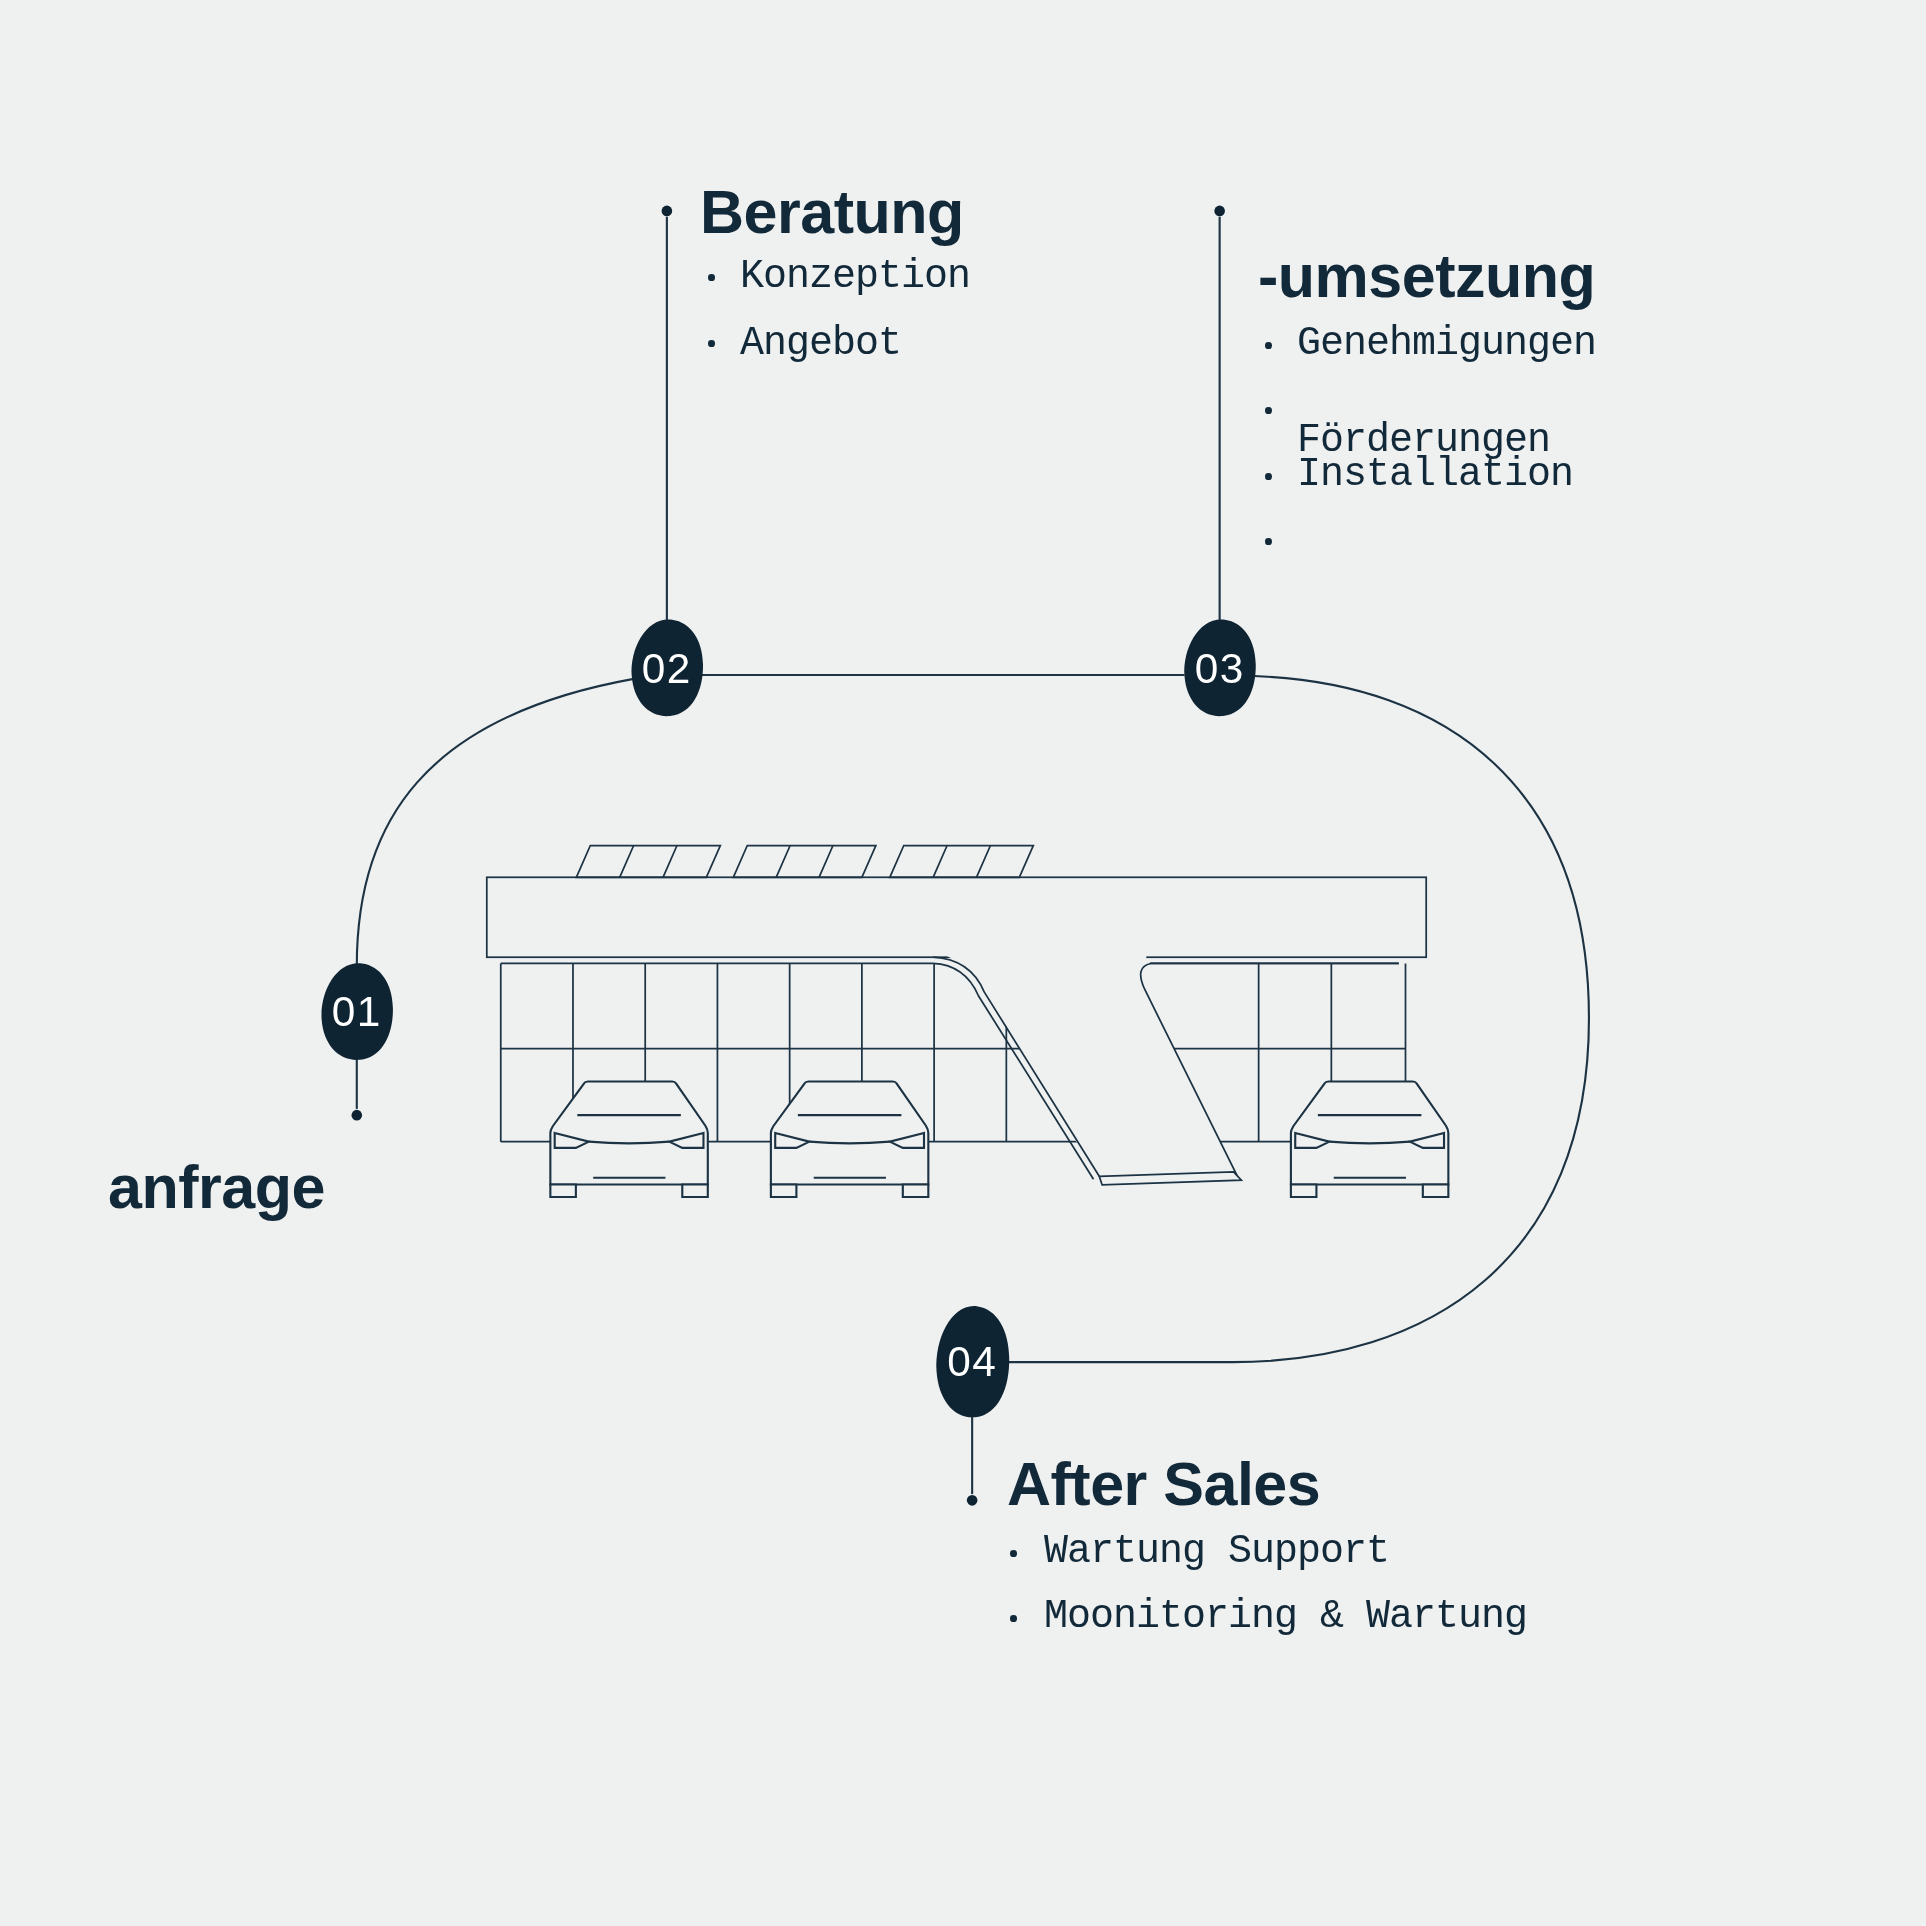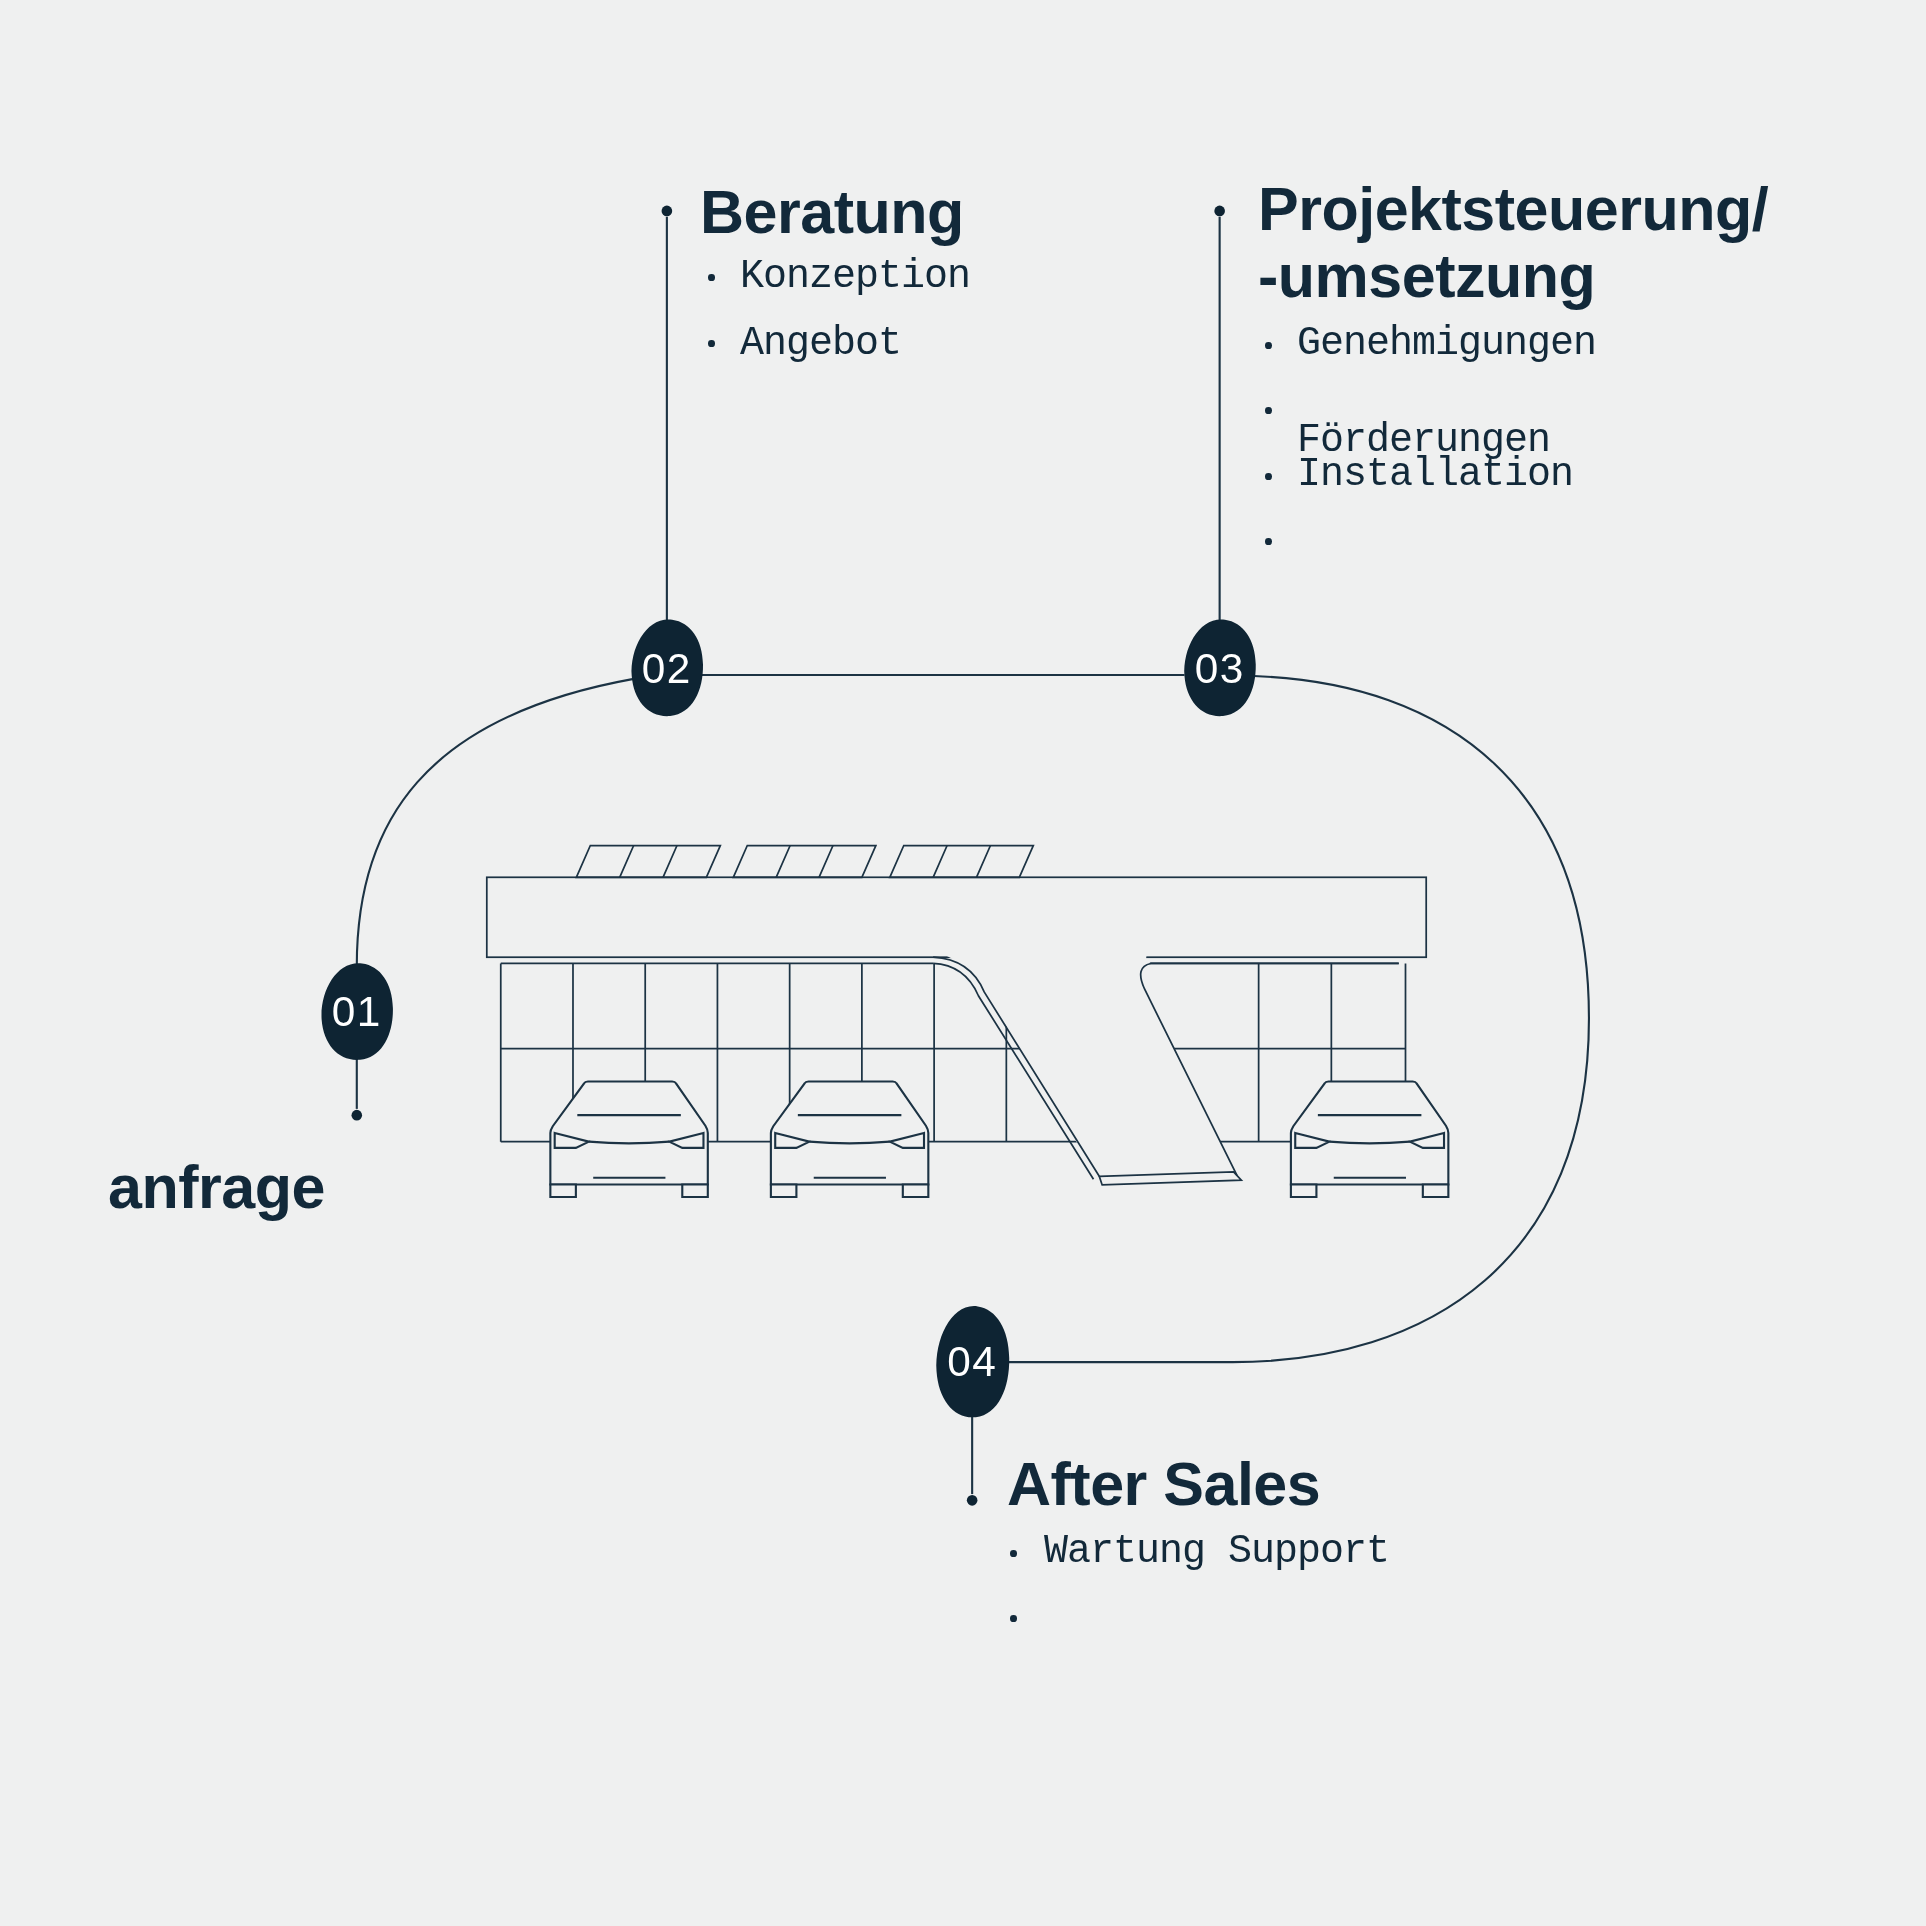--- a/index.html
+++ b/index.html
@@ -108,31 +108,31 @@
     <text class="badge-num" x="2533" y="1388" text-anchor="middle" dominant-baseline="central">03</text>
     <text class="badge-num" x="2019" y="2828" text-anchor="middle" dominant-baseline="central">04</text>
   </svg>
 
   <div class="txt title-line" style="left:700px;top:179px;">Beratung</div>
   <div class="txt item-line" style="left:740px;top:244px;">Konzeption</div>
   <div class="txt item-line" style="left:740px;top:311px;">Angebot</div>
   <span class="bullet" style="left:708px;top:274px;"></span>
   <span class="bullet" style="left:708px;top:340px;"></span>
 
-  <div class="txt title-line" style="left:1258px;top:176px;">Projektsteuerung/</div>
   <div class="txt title-line" style="left:1258px;top:243px;">-umsetzung</div>
   <div class="txt item-line" style="left:1297px;top:311px;">Genehmigungen</div>
   <div class="txt item-line" style="left:1297px;top:377px;margin-top:31px;">Förderungen</div>
   <div class="txt item-line" style="left:1297px;top:442px;">Installation</div>
   <span class="bullet" style="left:1265px;top:342px;"></span>
   <span class="bullet" style="left:1265px;top:407px;"></span>
   <span class="bullet" style="left:1265px;top:473px;"></span>
   <span class="bullet" style="left:1265px;top:538px;"></span>
 
   <div class="txt title-line" style="left:108px;top:1152px;line-height:70px;">anfrage</div>
 
   <div class="txt title-line" style="left:1007px;top:1451px;">After Sales</div>
   <div class="txt item-line" style="left:1044px;top:1519px;">Wartung Support</div>
+  <div class="txt item-line" style="left:1044px;top:1584px;">Moonitoring &amp; Wartung</div>
   <span class="bullet" style="left:1010px;top:1550px;"></span>
   <span class="bullet" style="left:1010px;top:1615px;"></span>
 
 </div>
 
 
 </body></html>

